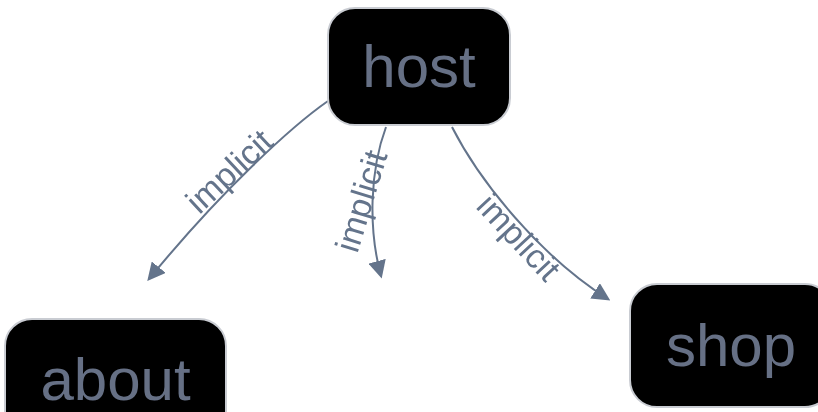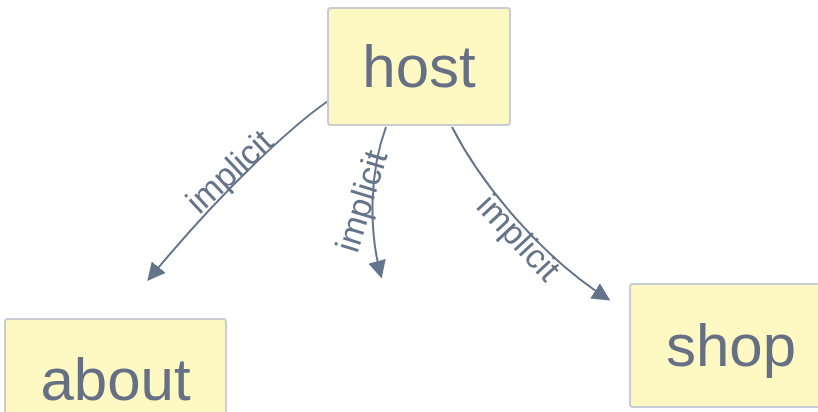--- a/index.html
+++ b/index.html
@@ -29,23 +29,23 @@
   }
   .edge-label {
     fill: #64748b;
     font-family: "Liberation Sans", sans-serif;
     font-size: 34px;
     text-anchor: middle;
     dominant-baseline: central;
   }
   .node {
     position: absolute;
-    background: #fef9c3;
+    background: #000000;
     border: 2px solid #c9ccd2;
-    border-radius: 4px;
+    border-radius: 28px;
     display: flex;
     align-items: center;
     justify-content: center;
     box-sizing: border-box;
   }
   .node-label {
     color: #667085;
     font-size: 60px;
     line-height: 1;
     white-space: nowrap;

